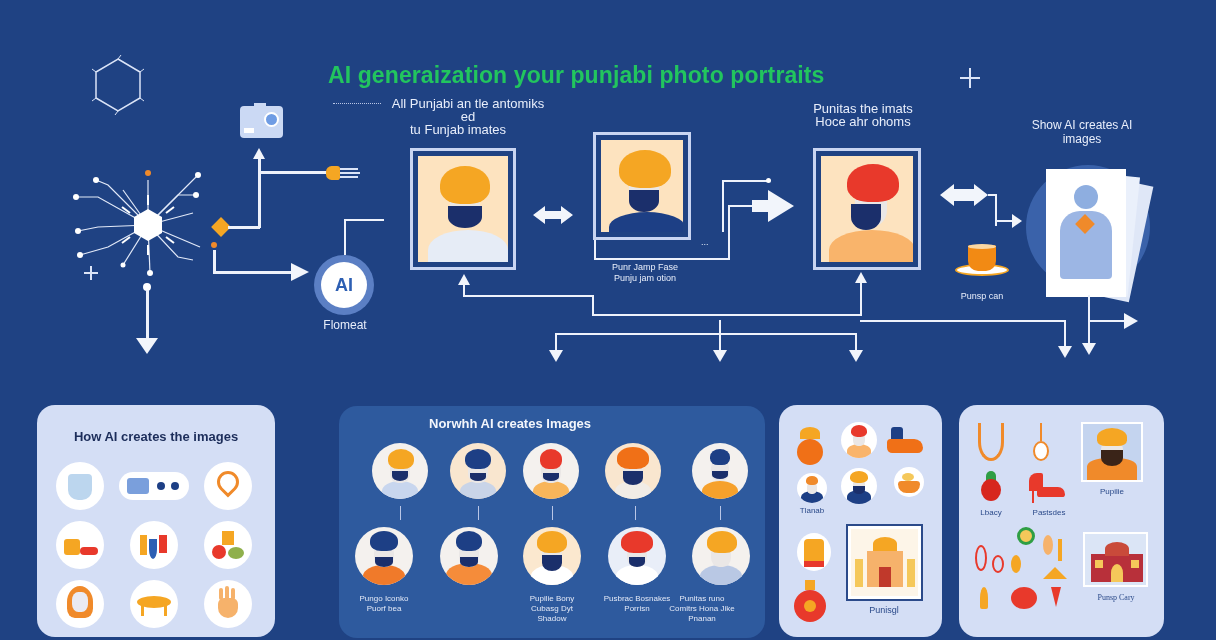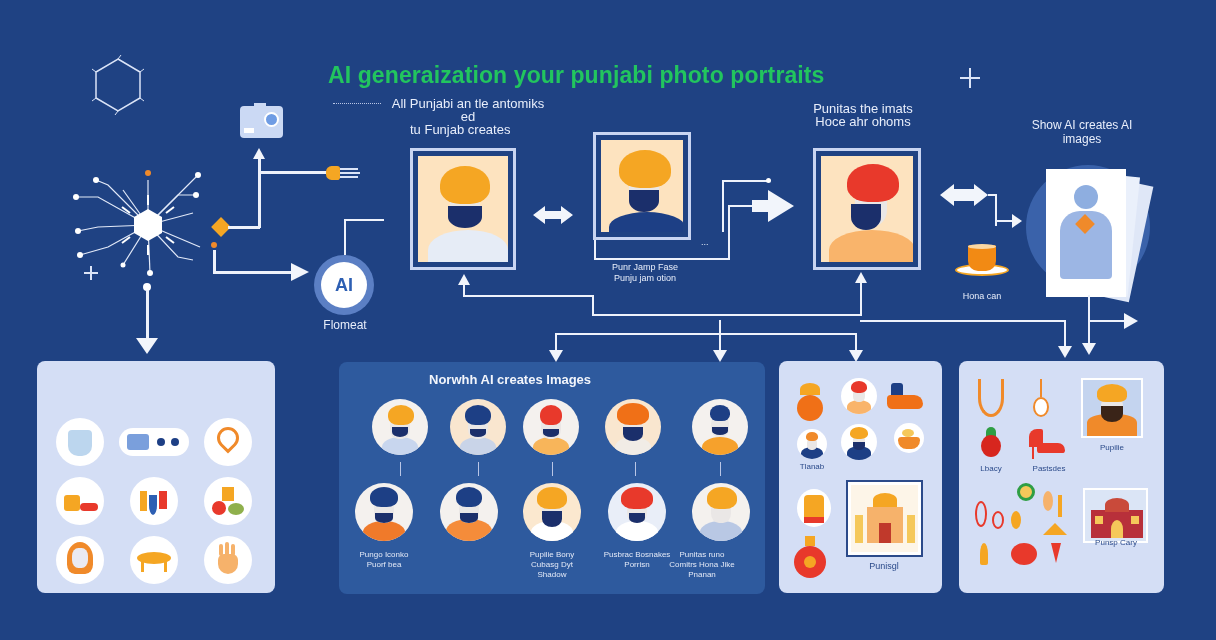--- a/index.html
+++ b/index.html
@@ -20,21 +20,21 @@
   .frame {
     border: 3px solid #c9d5f2; background: #1f4283; padding: 5px;
   }
   .frame .inner {
     width: 100%; height: 100%; background: #fde3bf; position: relative; overflow: hidden;
   }
   .line { position: absolute; background: #eef2fb; }
   .arrow-r { width: 0; height: 0; border-top: 9px solid transparent; border-bottom: 9px solid transparent; border-left: 18px solid #f2f5fb; position: absolute; }
   .arrow-d { width: 0; height: 0; border-left: 7px solid transparent; border-right: 7px solid transparent; border-top: 12px solid #f2f5fb; position: absolute; }
   .arrow-u { width: 0; height: 0; border-left: 6px solid transparent; border-right: 6px solid transparent; border-bottom: 11px solid #f2f5fb; position: absolute; }
-  .panel { border-radius: 8px; position: absolute; }
+  .panel { border-radius: 18px; position: absolute; margin-top: 44px; }
   .panel-light { background: #d4def5; }
   .panel-mid { background: #2e5a9e; }
   .panel-title { font-size: 13px; font-weight: bold; text-align: center; }
   .circle { border-radius: 50%; background: #fff; position: absolute; overflow: hidden; }
   .face-circle { border-radius: 50%; background: #f4f1ee; position: absolute; overflow: hidden; }
   .turban { position: absolute; border-radius: 50% 50% 40% 40%; }
   .face { position: absolute; background: #eae7e6; border-radius: 40%; }
   .beard { position: absolute; background: #1b2f6b; border-radius: 0 0 50% 50%; }
   .body { position: absolute; border-radius: 50% 50% 0 0; }
   .cap { font-size: 8px; color: #e3e9f7; text-align: center; line-height: 10px; position: absolute; }
@@ -138,21 +138,21 @@
   <div style="position:absolute;left:7px;top:7px;width:46px;height:46px;border-radius:50%;background:#fff;display:flex;align-items:center;justify-content:center;">
     <span style="color:#2d5fb3;font-weight:bold;font-size:18px;">AI</span>
   </div>
 </div>
 <div class="abs small-white" style="left:320px;top:319px;width:50px;font-size:12px;">Flomeat</div>
 <div class="line" style="left:344px;top:219px;width:2px;height:36px;"></div>
 <div class="line" style="left:344px;top:219px;width:40px;height:2px;"></div>
 
 <div class="abs small-white" style="left:388px;top:97px;width:160px;">
   <div>All Punjabi an tle antomiks ed</div>
-  <div style="text-align:left;padding-left:22px;">tu Funjab creates</div>
+  <div style="text-align:left;padding-left:22px;">tu Funjab imates</div>
 </div>
 
 <div class="abs frame" style="left:410px;top:148px;width:106px;height:122px;">
   <div class="inner">
     <div class="body" style="left:10px;top:74px;width:80px;height:40px;background:#e6ecf6;"></div>
     <div class="face" style="left:32px;top:30px;width:30px;height:40px;"></div>
     <div class="beard" style="left:30px;top:50px;width:34px;height:22px;"></div>
     <div class="turban" style="left:22px;top:10px;width:50px;height:38px;background:#f5a623;"></div>
   </div>
 </div>
@@ -206,21 +206,21 @@
 <div class="line" style="left:988px;top:194px;width:8px;height:2px;"></div>
 <div class="line" style="left:995px;top:194px;width:2px;height:32px;"></div>
 <div class="line" style="left:995px;top:220px;width:20px;height:2px;"></div>
 <div class="arrow-r" style="left:1012px;top:214px;border-top-width:7px;border-bottom-width:7px;border-left-width:10px;"></div>
 
 <div class="abs" style="left:955px;top:242px;width:54px;height:36px;">
   <div style="position:absolute;left:0;top:22px;width:54px;height:12px;border-radius:50%;background:#fff;border:2px solid #f5a623;"></div>
   <div style="position:absolute;left:13px;top:3px;width:28px;height:26px;background:#f28a14;border-radius:2px 2px 10px 10px;"></div>
   <div style="position:absolute;left:13px;top:2px;width:28px;height:5px;background:#fbd7a2;border-radius:50%;"></div>
 </div>
-<div class="abs small-white" style="left:955px;top:290px;width:54px;font-size:9px;">Hona can</div>
+<div class="abs small-white" style="left:955px;top:290px;width:54px;font-size:9px;">Punsp can</div>
 
 <div class="abs small-white" style="left:1018px;top:118px;width:128px;font-size:12px;line-height:14px;">
   <div>Show AI creates AI</div>
   <div>images</div>
 </div>
 
 <div class="abs" style="left:1020px;top:155px;width:140px;height:140px;">
   <div style="position:absolute;left:6px;top:10px;width:124px;height:124px;border-radius:50%;background:#3a62aa;"></div>
   <div style="position:absolute;left:40px;top:22px;width:82px;height:118px;background:#dfe7f7;transform:rotate(12deg);"></div>
   <div style="position:absolute;left:34px;top:18px;width:80px;height:120px;background:#eaf0fb;transform:rotate(6deg);"></div>
@@ -246,20 +246,21 @@
 <div class="arrow-d" style="left:1058px;top:346px;"></div>
 <div class="line" style="left:719px;top:320px;width:2px;height:32px;"></div>
 <div class="line" style="left:555px;top:333px;width:302px;height:2px;"></div>
 <div class="line" style="left:555px;top:333px;width:2px;height:20px;"></div>
 <div class="arrow-d" style="left:549px;top:350px;"></div>
 <div class="arrow-d" style="left:713px;top:350px;"></div>
 <div class="line" style="left:855px;top:333px;width:2px;height:20px;"></div>
 <div class="arrow-d" style="left:849px;top:350px;"></div>
 
 <div class="panel panel-light" style="left:37px;top:361px;width:238px;height:232px;">
+  <div class="panel-title" style="color:#1c2d5a;margin-top:24px;">How AI creates the images</div>
 
   <div class="circle" style="left:19px;top:57px;width:48px;height:48px;">
     <div style="position:absolute;left:12px;top:12px;width:24px;height:26px;background:#bcd6ee;border-radius:4px 4px 10px 10px;"></div>
   </div>
   <div class="abs" style="left:82px;top:67px;width:70px;height:28px;border-radius:14px;background:#fff;">
     <div style="position:absolute;left:8px;top:6px;width:22px;height:16px;border-radius:3px;background:#7a9fdc;"></div>
     <div style="position:absolute;left:38px;top:10px;width:8px;height:8px;border-radius:50%;background:#1d3f85;"></div>
     <div style="position:absolute;left:52px;top:10px;width:8px;height:8px;border-radius:50%;background:#1d3f85;"></div>
   </div>
   <div class="circle" style="left:167px;top:57px;width:48px;height:48px;">
@@ -475,14 +476,14 @@
   <div class="abs" style="left:52px;top:182px;width:26px;height:22px;background:#e8392b;border-radius:50%;"></div>
   <div class="abs" style="left:92px;top:182px;width:0;height:0;border-left:5px solid transparent;border-right:5px solid transparent;border-top:20px solid #e8392b;"></div>
 
   <div class="abs" style="left:124px;top:127px;width:65px;height:55px;background:#dbe5f6;border:2px solid #fff;">
     <div style="position:absolute;left:6px;top:20px;width:52px;height:28px;background:#b8303a;"></div>
     <div style="position:absolute;left:20px;top:8px;width:24px;height:14px;background:#c94a3a;border-radius:50% 50% 0 0;"></div>
     <div style="position:absolute;left:26px;top:30px;width:12px;height:18px;background:#f5c85a;border-radius:50% 50% 0 0;"></div>
     <div style="position:absolute;left:10px;top:26px;width:8px;height:8px;background:#f5c85a;"></div>
     <div style="position:absolute;left:46px;top:26px;width:8px;height:8px;background:#f5c85a;"></div>
   </div>
-  <div class="cap-dark" style="left:126px;top:177px;width:62px;">Punsp Cary</div>
+  <div class="cap-dark" style="left:126px;top:188px;width:62px;font-family:Liberation Serif, serif;">Punsp Cary</div>
 </div>
 
 </body></html>

